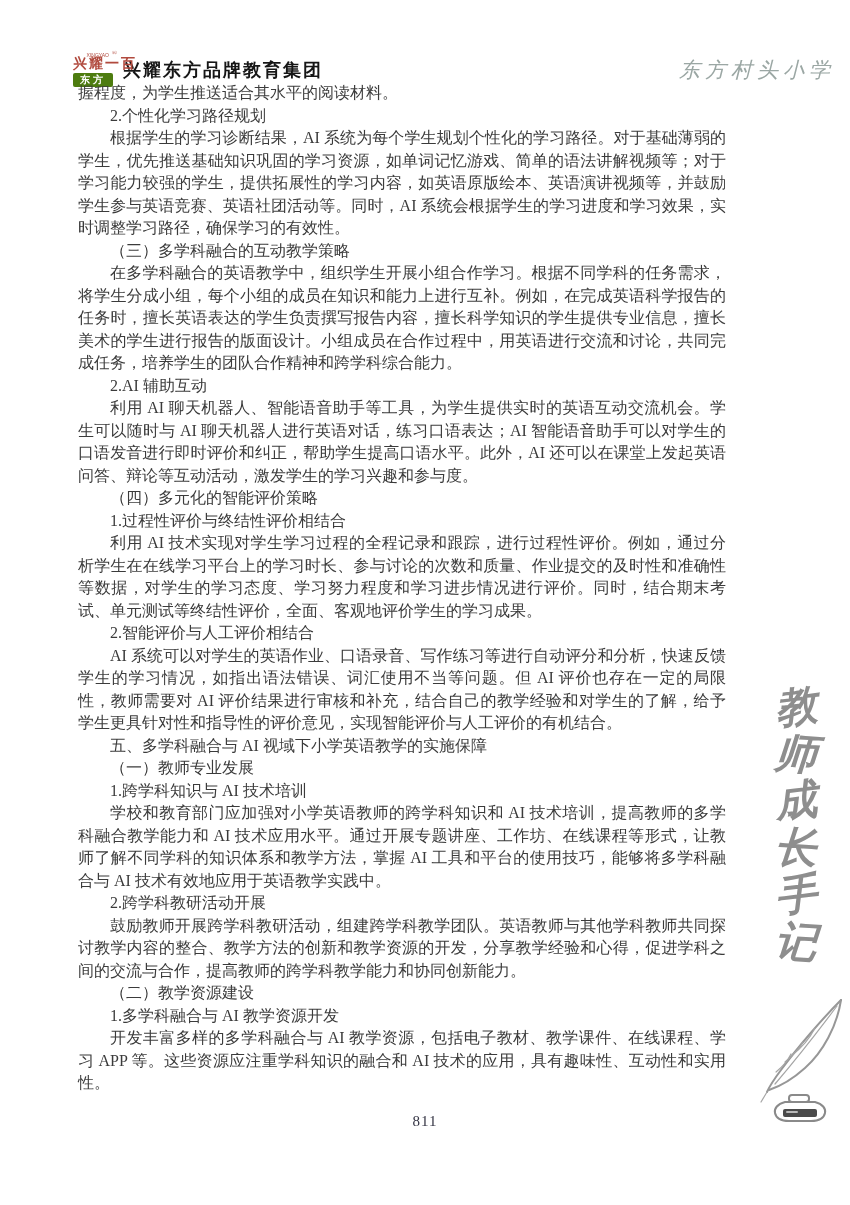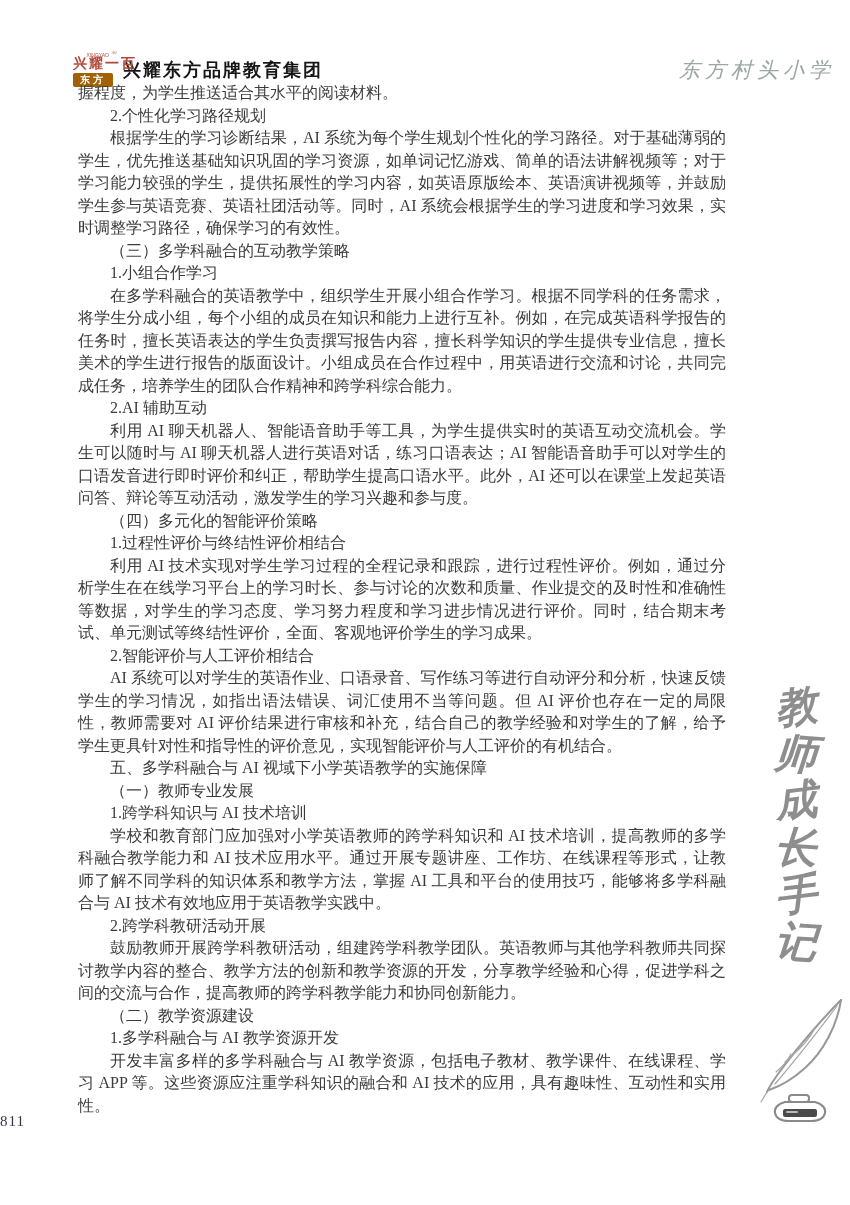--- a/index.html
+++ b/index.html
@@ -23,21 +23,21 @@
     font-size: 5px; color: #b14a3e; letter-spacing: 0; font-family: "Liberation Sans", sans-serif;
   }
   .seal-reg { position: absolute; top: -3px; right: -3px; font-size: 7px; color: #b14a3e; }
   .seal-row1 {
     position: absolute; top: 5px; left: 1px;
     font-size: 14px; font-weight: bold; color: #b14a3e; line-height: 1; letter-spacing: 2px;
     white-space: nowrap;
   }
   .seal-row2 {
     position: absolute; bottom: 1px; left: 1px; right: 1px; height: 14px;
-    background: #a16207; color: #fff; font-size: 10px; line-height: 14px;
+    background: #4d7c0f; color: #fff; font-size: 10px; line-height: 14px;
     text-align: center; border-radius: 2px; letter-spacing: 3px; font-weight: bold;
   }
   .brand-name {
     margin-left: 9px;
     font-size: 18px; font-weight: 700; color: #161616; letter-spacing: 2px;
     white-space: nowrap;
   }
   .school-name {
     font-size: 21px; color: #9ba7a4; letter-spacing: 5px; white-space: nowrap; font-style: italic;
   }
@@ -64,21 +64,21 @@
   }
   .wm-char:nth-child(odd)  { transform: rotate(-7deg); }
   .wm-char:nth-child(even) { transform: rotate(4deg); }
 
   
   .quill-wrap { position: absolute; left: 753px; top: 996px; width: 95px; height: 135px; }
 
   
   .page-number {
     position: absolute; top: 1113px; left: 0; width: 850px;
-    text-align: left; font-size: 15px; color: #343444; letter-spacing: 1px;
+    text-align: center; font-size: 15px; color: #343444; letter-spacing: 1px;
   }
 </style>
 </head>
 <body>
 
 <div class="page">
 
   <div class="header">
     <div class="brand">
       <div class="seal">
@@ -90,21 +90,20 @@
       <div class="brand-name">兴耀东方品牌教育集团</div>
     </div>
     <div class="school-name">东方村头小学</div>
   </div>
 
   <div class="content">
       <p class="para continuation">握程度，为学生推送适合其水平的阅读材料。</p>
       <p class="para heading">2.个性化学习路径规划</p>
       <p class="para body">根据学生的学习诊断结果，AI 系统为每个学生规划个性化的学习路径。对于基础薄弱的学生，优先推送基础知识巩固的学习资源，如单词记忆游戏、简单的语法讲解视频等；对于学习能力较强的学生，提供拓展性的学习内容，如英语原版绘本、英语演讲视频等，并鼓励学生参与英语竞赛、英语社团活动等。同时，AI 系统会根据学生的学习进度和学习效果，实时调整学习路径，确保学习的有效性。</p>
       <p class="para heading">（三）多学科融合的互动教学策略</p>
-      <p class="para heading">1.小组合作学习</p>
       <p class="para body">在多学科融合的英语教学中，组织学生开展小组合作学习。根据不同学科的任务需求，将学生分成小组，每个小组的成员在知识和能力上进行互补。例如，在完成英语科学报告的任务时，擅长英语表达的学生负责撰写报告内容，擅长科学知识的学生提供专业信息，擅长美术的学生进行报告的版面设计。小组成员在合作过程中，用英语进行交流和讨论，共同完成任务，培养学生的团队合作精神和跨学科综合能力。</p>
       <p class="para heading">2.AI 辅助互动</p>
       <p class="para body">利用 AI 聊天机器人、智能语音助手等工具，为学生提供实时的英语互动交流机会。学生可以随时与 AI 聊天机器人进行英语对话，练习口语表达；AI 智能语音助手可以对学生的口语发音进行即时评价和纠正，帮助学生提高口语水平。此外，AI 还可以在课堂上发起英语问答、辩论等互动活动，激发学生的学习兴趣和参与度。</p>
       <p class="para heading">（四）多元化的智能评价策略</p>
       <p class="para heading">1.过程性评价与终结性评价相结合</p>
       <p class="para body">利用 AI 技术实现对学生学习过程的全程记录和跟踪，进行过程性评价。例如，通过分析学生在在线学习平台上的学习时长、参与讨论的次数和质量、作业提交的及时性和准确性等数据，对学生的学习态度、学习努力程度和学习进步情况进行评价。同时，结合期末考试、单元测试等终结性评价，全面、客观地评价学生的学习成果。</p>
       <p class="para heading">2.智能评价与人工评价相结合</p>
       <p class="para body">AI 系统可以对学生的英语作业、口语录音、写作练习等进行自动评分和分析，快速反馈学生的学习情况，如指出语法错误、词汇使用不当等问题。但 AI 评价也存在一定的局限性，教师需要对 AI 评价结果进行审核和补充，结合自己的教学经验和对学生的了解，给予学生更具针对性和指导性的评价意见，实现智能评价与人工评价的有机结合。</p>
       <p class="para heading">五、多学科融合与 AI 视域下小学英语教学的实施保障</p>
       <p class="para heading">（一）教师专业发展</p>

